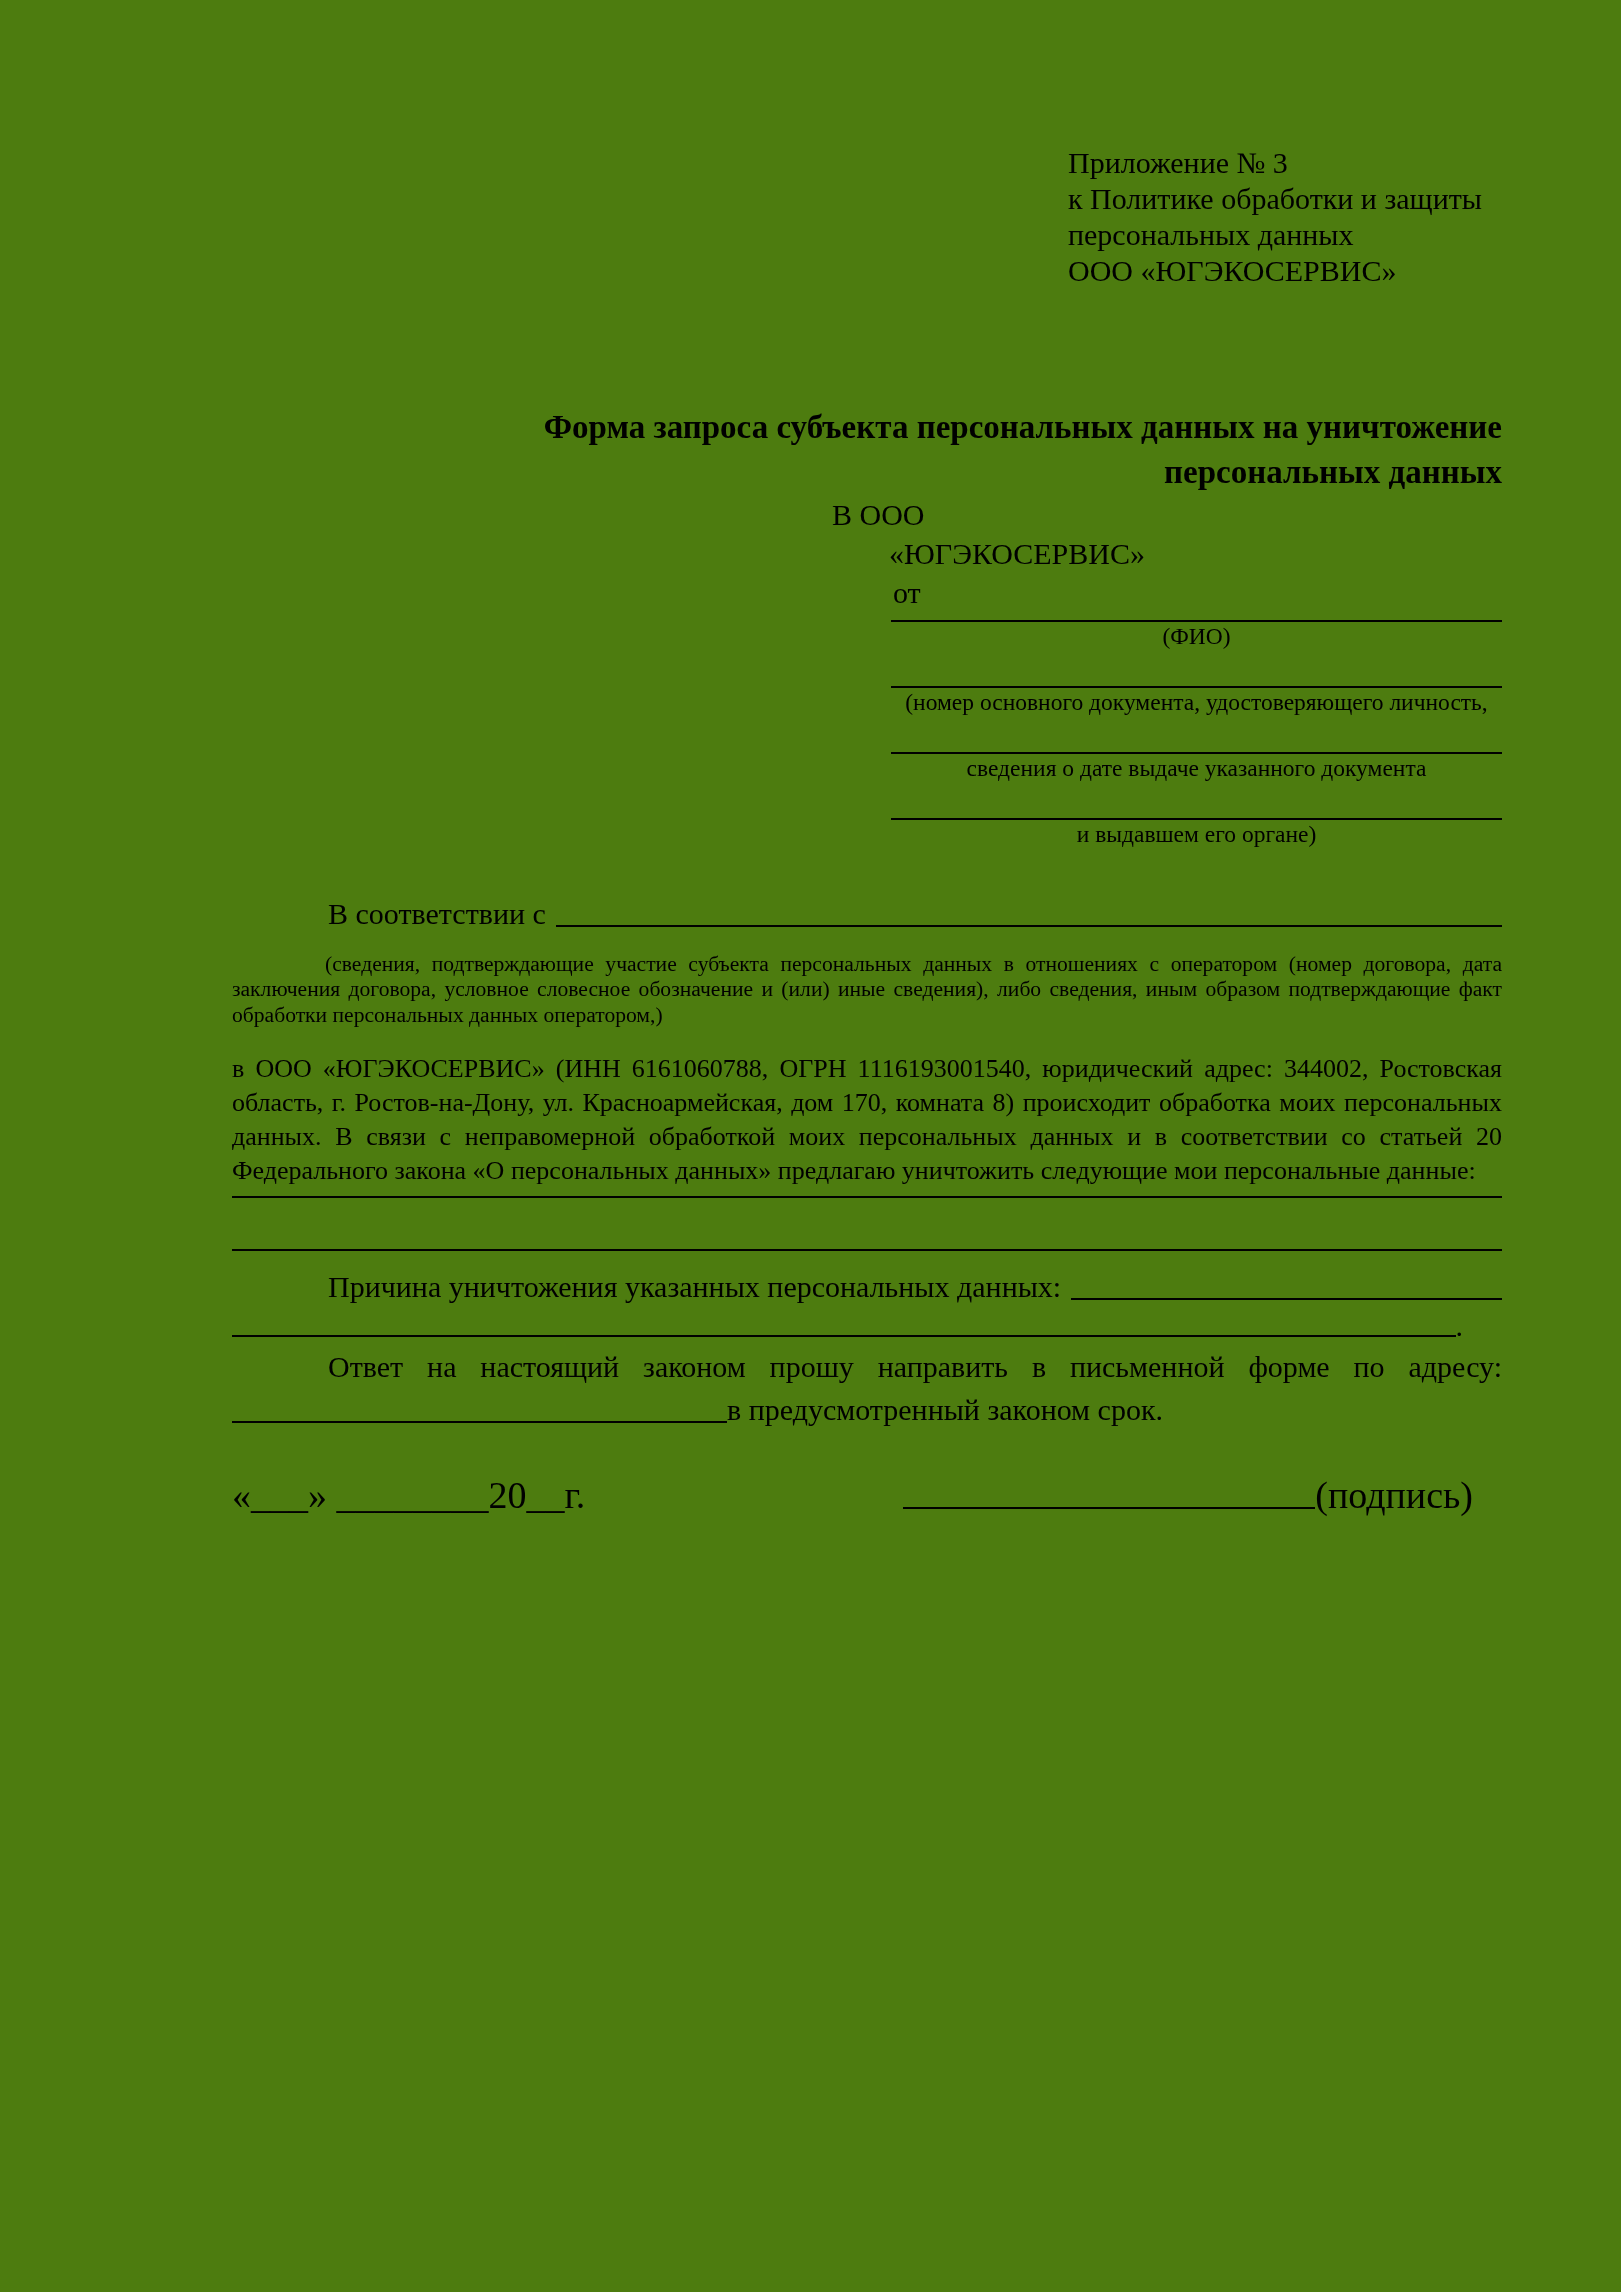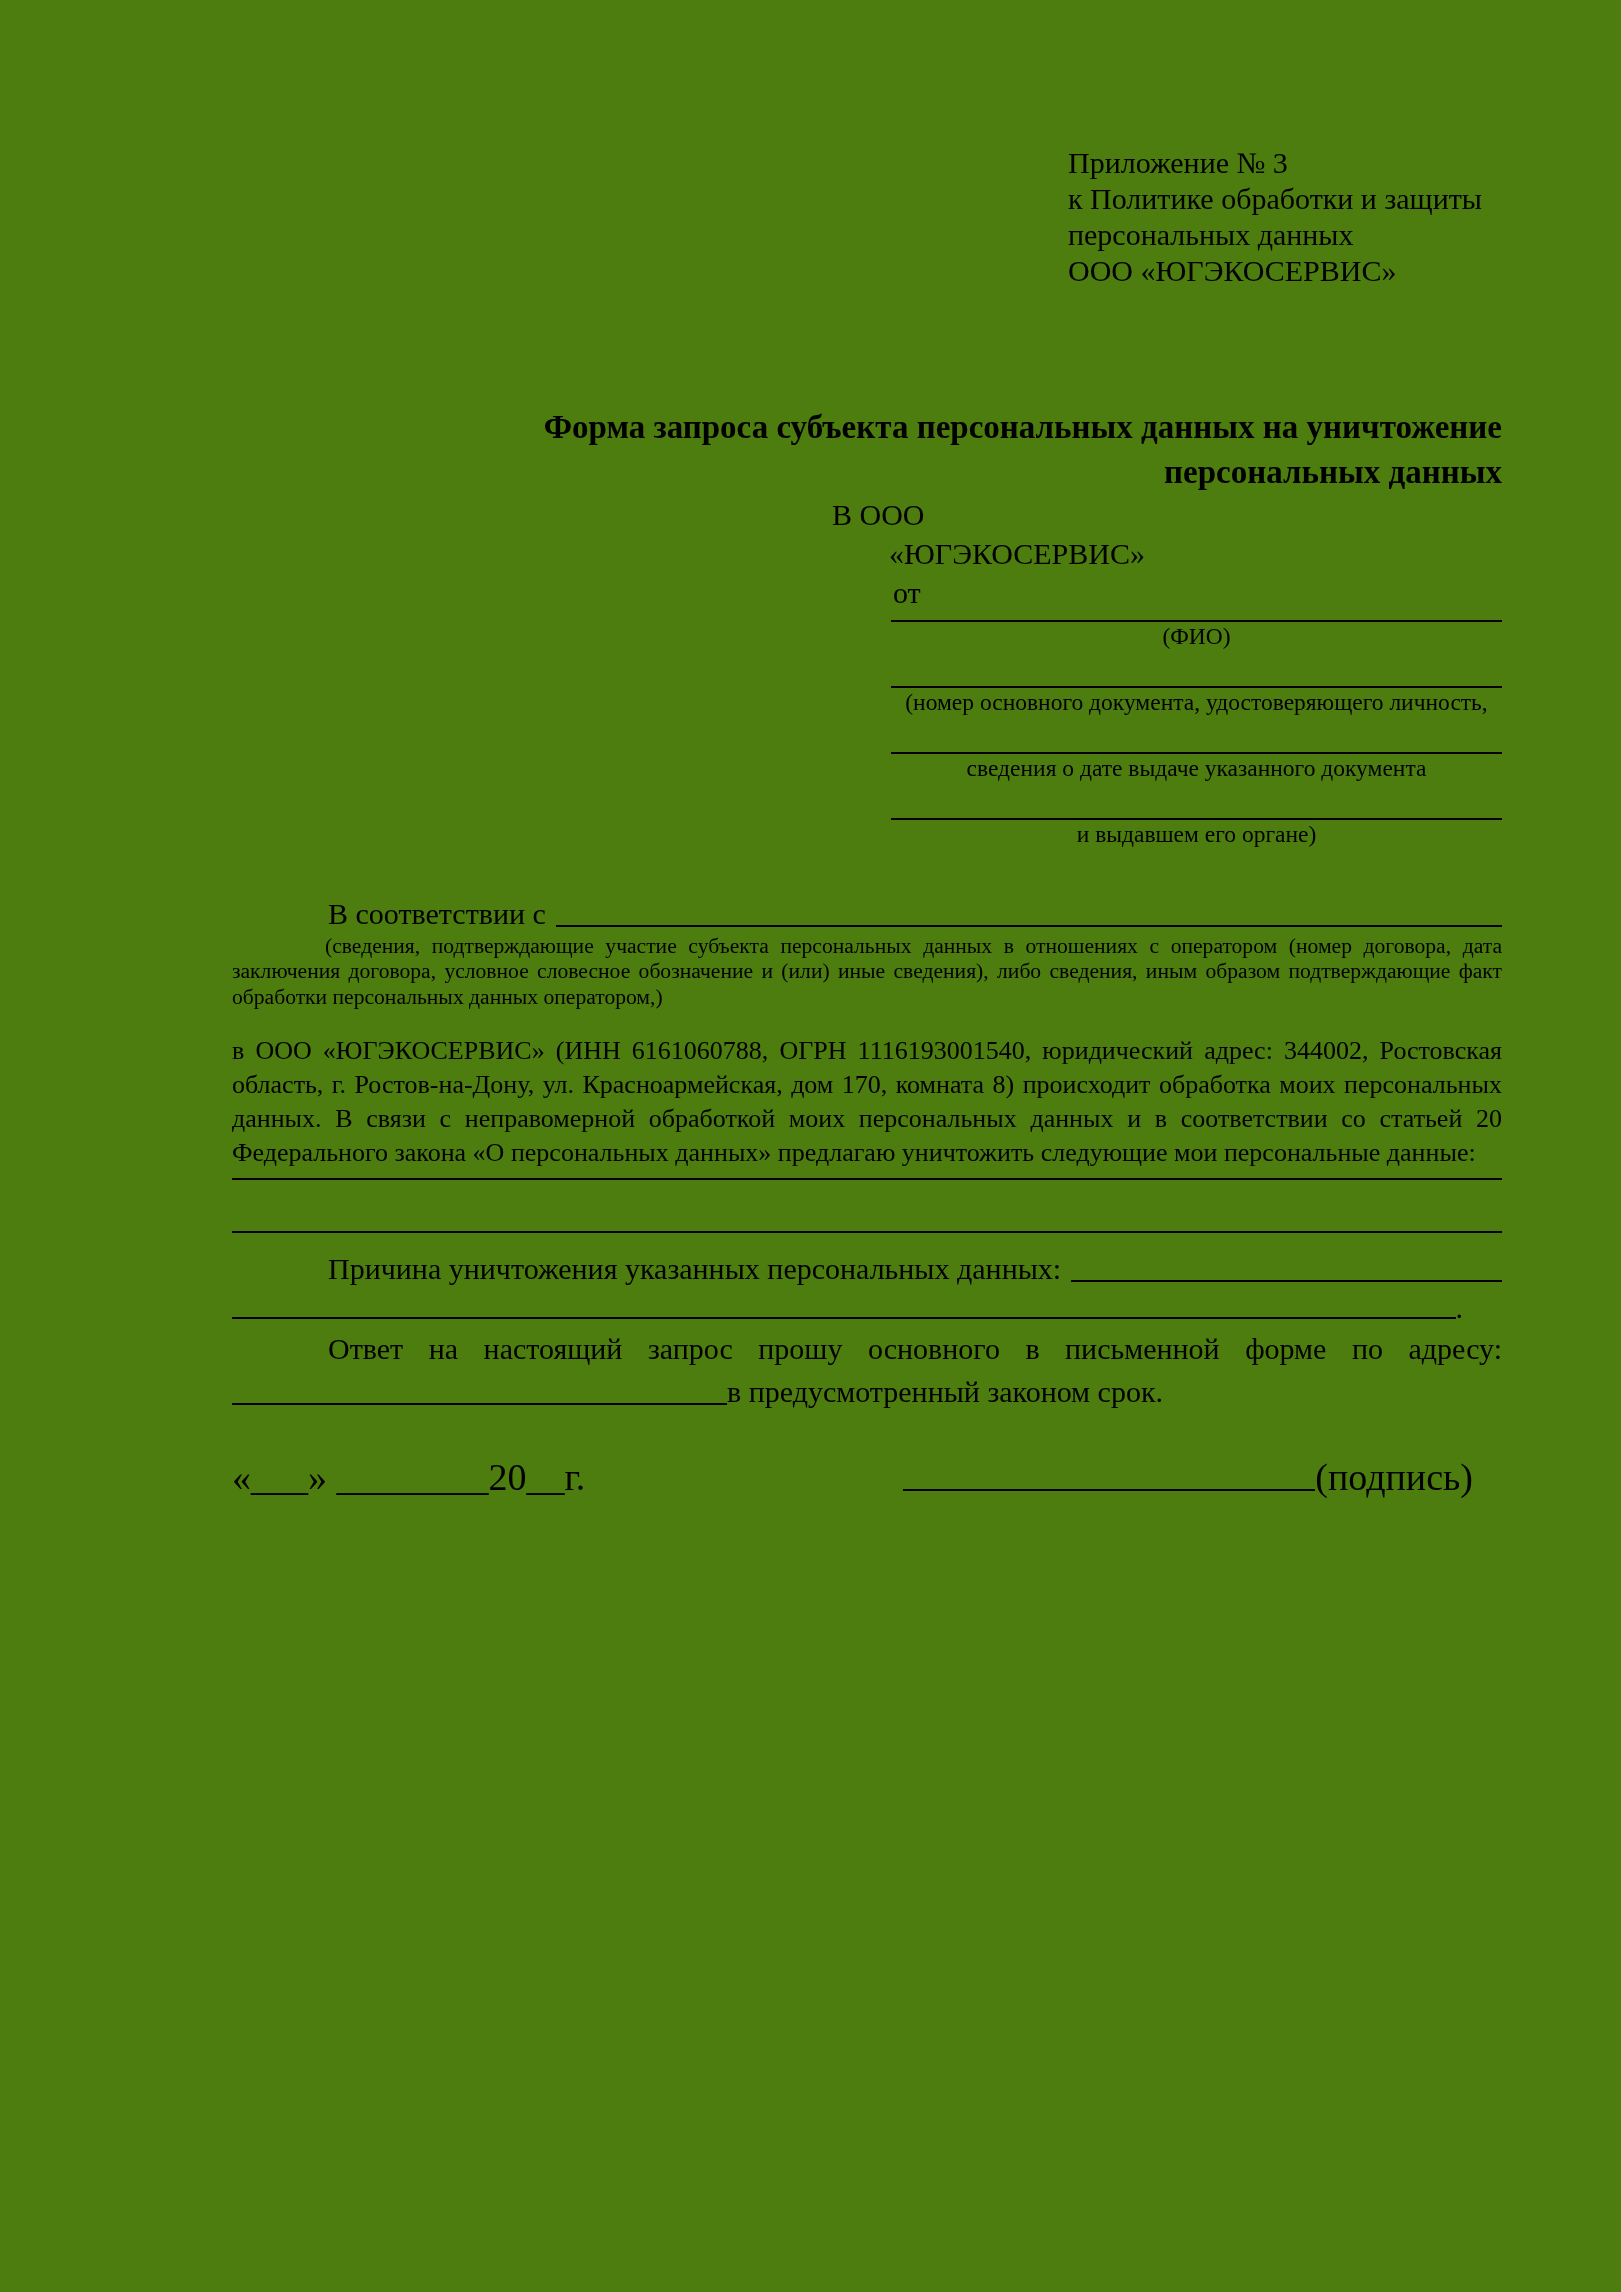--- a/index.html
+++ b/index.html
@@ -57,21 +57,21 @@
     flex:1 1 auto;
     border-bottom:2.9px solid #000;
     margin-bottom:5.9px;
     margin-left:9.8px;
   }
   .fill-line.no-gap { margin-left:0; }
   .accordance-row { margin-top:45px; }
   .indent98 { padding-left:96px; }
 
   .note {
-    margin-top:1px;
+    margin-top:19px;
     font-size:21.6px;
     line-height:25.5px;
     text-align:justify;
     text-indent:93px;
   }
 
   .body-para {
     margin-top:24px;
     font-size:26px;
     line-height:34px;
@@ -176,21 +176,21 @@
     <div class="para-flex reason-row indent98">
       <span>Причина уничтожения указанных персональных данных:</span>
       <span class="fill-line"></span>
     </div>
 
     <div class="para-flex period-row">
       <span class="fill-line no-gap"></span>
       <span>.</span>
     </div>
 
-    <div class="response-para">Ответ на настоящий запрос прошу основного в письменной форме по адресу:</div>
+    <div class="response-para">Ответ на настоящий законом прошу направить в письменной форме по адресу:</div>
 
     <div class="para-flex address-row">
       <span class="blank-505"></span>
       <span>в предусмотренный законом срок.</span>
     </div>
 
     <div class="date-row">
       <span>«___» ________20__г.</span>
       <span class="sign-group">
         <span class="blank-420"></span>

